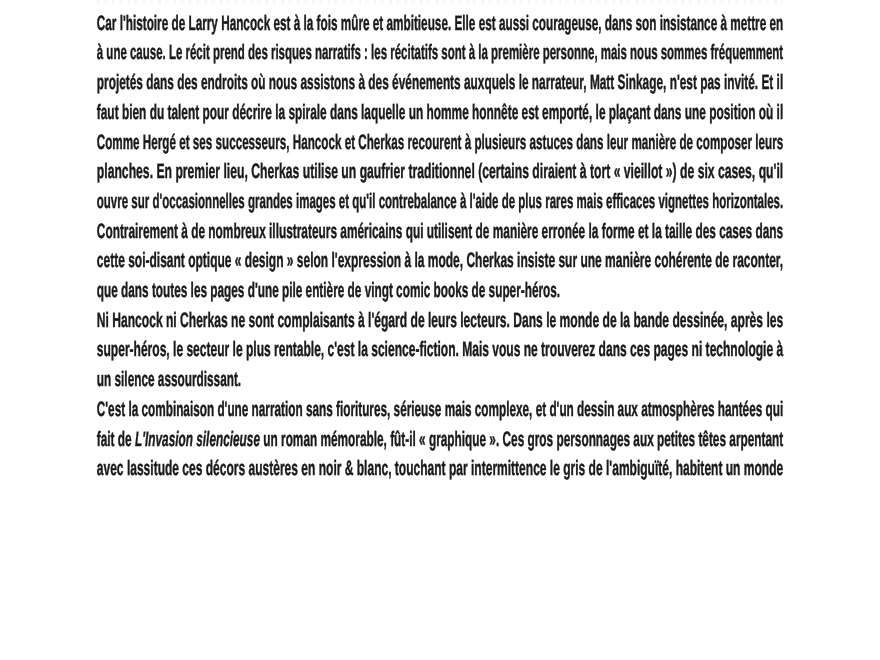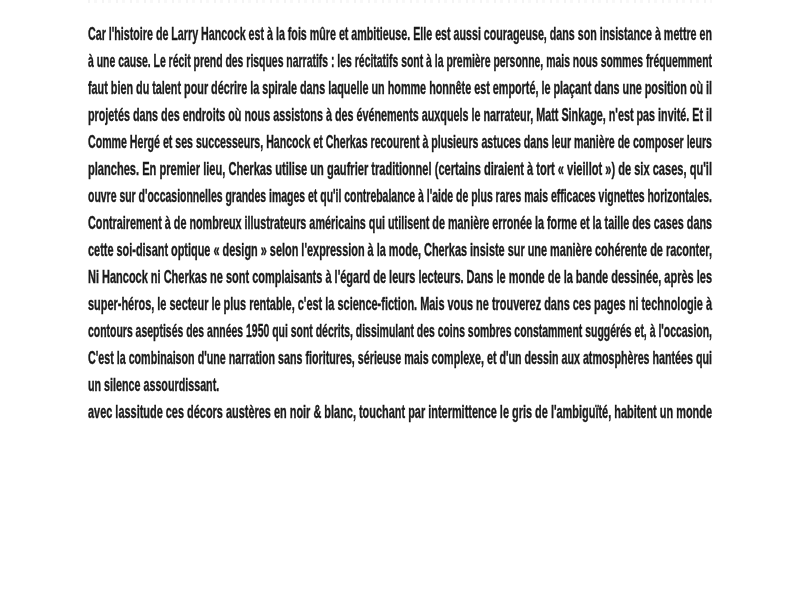--- a/index.html
+++ b/index.html
@@ -13,21 +13,21 @@
     overflow: hidden;
     position: relative;
     font-family: "Liberation Sans", sans-serif;
   }
   .page {
     position: absolute;
     left: 88px;
     top: 0;
     width: 624px;
     height: 600px;
-    padding-top: 20px;
+    padding-top: 8px;
     box-sizing: border-box;
   }
   
   .remnant {
     position: absolute;
     left: 88px;
     top: 0;
     width: 624px;
     height: 3px;
     background: repeating-linear-gradient(90deg,
@@ -57,30 +57,31 @@
 </style>
 </head>
 <body>
 
 <div class="remnant"></div>
 
 <div class="page">
 
   <div class="line"><span class="lt" style="transform: scaleX(0.562637);">Car l'histoire de Larry Hancock est à la fois mûre et ambitieuse. Elle est aussi courageuse, dans son insistance à mettre en</span></div>
   <div class="line"><span class="lt" style="transform: scaleX(0.549205);">à une cause. Le récit prend des risques narratifs : les récitatifs sont à la première personne, mais nous sommes fréquemment</span></div>
+  <div class="line"><span class="lt" style="transform: scaleX(0.567539);">projetés dans des endroits où nous assistons à des événements auxquels le narrateur, Matt Sinkage, n'est pas invité. Et il</span></div>
   <div class="line"><span class="lt" style="transform: scaleX(0.568865);">faut bien du talent pour décrire la spirale dans laquelle un homme honnête est emporté, le plaçant dans une position où il</span></div>
-  <div class="line"><span class="lt" style="transform: scaleX(0.567539);">projetés dans des endroits où nous assistons à des événements auxquels le narrateur, Matt Sinkage, n'est pas invité. Et il</span></div>
 
   <div class="line"><span class="lt" style="transform: scaleX(0.558499);">Comme Hergé et ses successeurs, Hancock et Cherkas recourent à plusieurs astuces dans leur manière de composer leurs</span></div>
   <div class="line"><span class="lt" style="transform: scaleX(0.583229);">planches. En premier lieu, Cherkas utilise un gaufrier traditionnel (certains diraient à tort « vieillot ») de six cases, qu'il</span></div>
   <div class="line"><span class="lt" style="transform: scaleX(0.550819);">ouvre sur d'occasionnelles grandes images et qu'il contrebalance à l'aide de plus rares mais efficaces vignettes horizontales.</span></div>
   <div class="line"><span class="lt" style="transform: scaleX(0.568217);">Contrairement à de nombreux illustrateurs américains qui utilisent de manière erronée la forme et la taille des cases dans</span></div>
   <div class="line"><span class="lt" style="transform: scaleX(0.574148);">cette soi-disant optique « design » selon l'expression à la mode, Cherkas insiste sur une manière cohérente de raconter,</span></div>
+  <div class="line para-end"><span class="lt" style="transform: scaleX(0.564843);">que dans toutes les pages d'une pile entière de vingt comic books de super-héros.</span></div>
 
   <div class="line"><span class="lt" style="transform: scaleX(0.578054);">Ni Hancock ni Cherkas ne sont complaisants à l'égard de leurs lecteurs. Dans le monde de la bande dessinée, après les</span></div>
   <div class="line"><span class="lt" style="transform: scaleX(0.57582);">super-héros, le secteur le plus rentable, c'est la science-fiction. Mais vous ne trouverez dans ces pages ni technologie à</span></div>
-  <div class="line"><span class="lt" style="transform: scaleX(0.55009);">contours aseptisés des années 1950 qui sont décrits, dissimulant des coins sombres constamment suggérés et, à l'occasion,</span></div>
+  <div class="line para-end"><span class="lt" style="transform: scaleX(0.564843);">un silence assourdissant.</span></div>
+
   <div class="line"><span class="lt" style="transform: scaleX(0.563455);">C'est la combinaison d'une narration sans fioritures, sérieuse mais complexe, et d'un dessin aux atmosphères hantées qui</span></div>
-
-  <div class="line para-end"><span class="lt" style="transform: scaleX(0.564843);">un silence assourdissant.</span></div>
+  <div class="line"><span class="lt" style="transform: scaleX(0.565938);"><span>fait de </span><i class="em">L'Invasion silencieuse</i><span> un roman mémorable, fût-il « graphique ». Ces gros personnages aux petites têtes arpentant</span></span></div>
   <div class="line"><span class="lt" style="transform: scaleX(0.575306);">avec lassitude ces décors austères en noir &amp; blanc, touchant par intermittence le gris de l'ambiguïté, habitent un monde</span></div>
 
 </div>
 
 </body></html>

